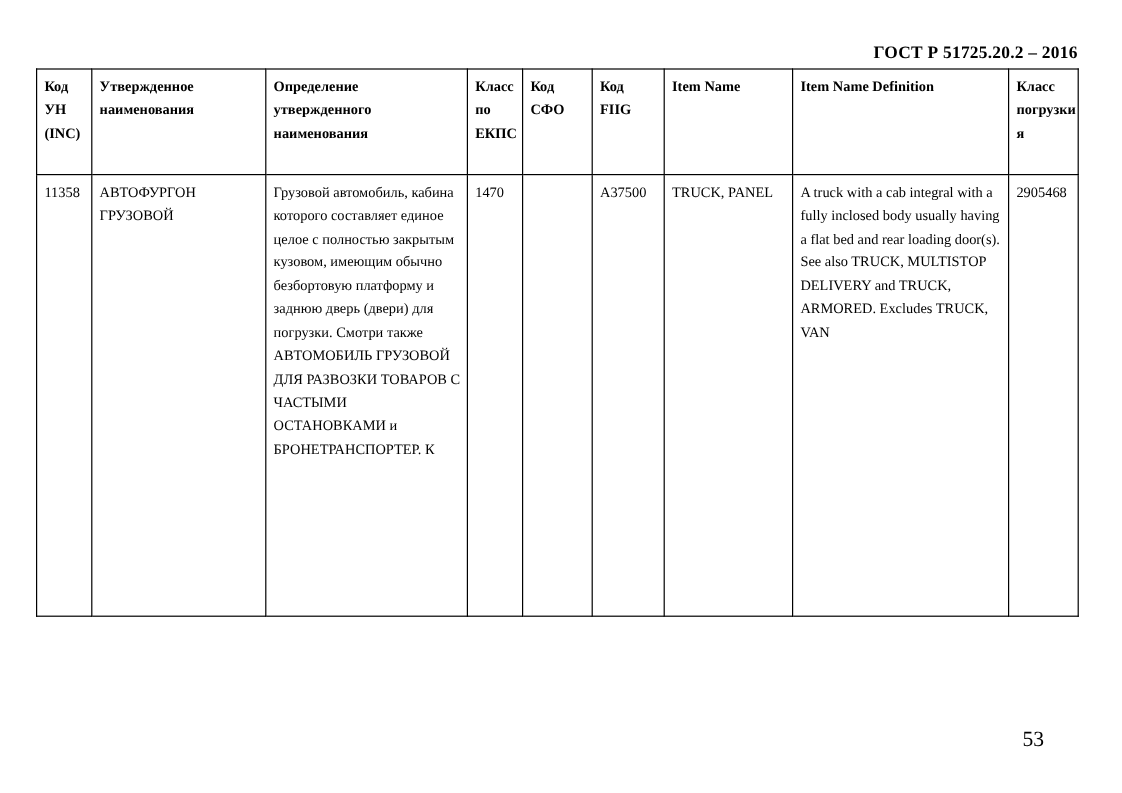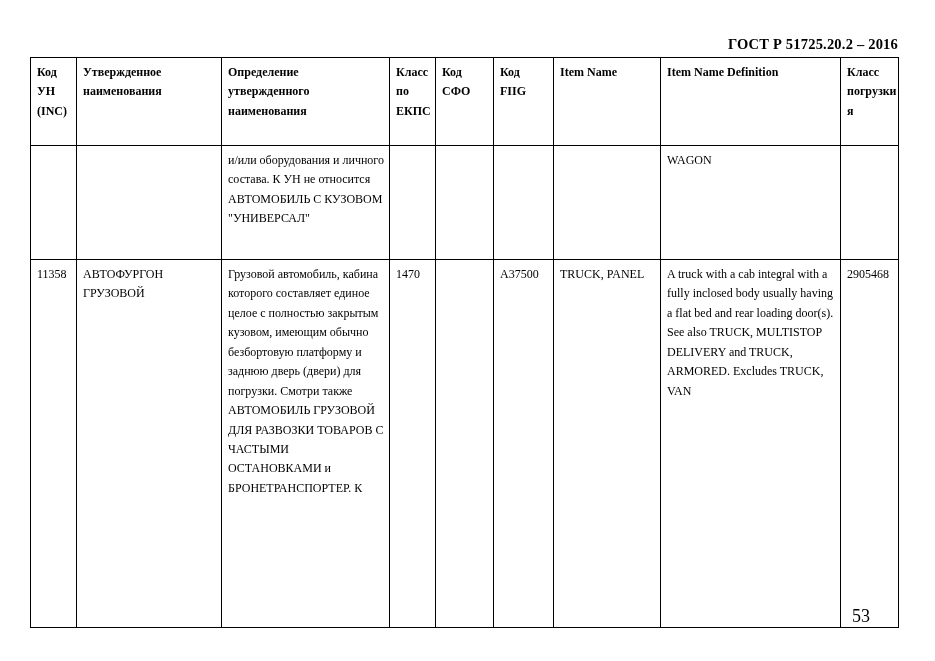--- a/index.html
+++ b/index.html
@@ -129,31 +129,20 @@
           <span class="hdr-line">Item Name Definition</span>
         </th>
         <th>
           <span class="hdr-line">Класс</span>
           <span class="hdr-line">погрузки</span>
           <span class="hdr-line">я</span>
         </th>
       </tr>
     </thead>
     <tbody>
-      <tr class="row-cont">
-        <td></td>
-        <td></td>
-        <td>и/или оборудования и личного состава. К УН не относится АВТОМОБИЛЬ С КУЗОВОМ "УНИВЕРСАЛ"</td>
-        <td></td>
-        <td></td>
-        <td></td>
-        <td></td>
-        <td>WAGON</td>
-        <td></td>
-      </tr>
       <tr class="row-main">
         <td>11358</td>
         <td>АВТОФУРГОН ГРУЗОВОЙ</td>
         <td>Грузовой автомобиль, кабина которого составляет единое целое с полностью закрытым кузовом, имеющим обычно безбортовую платформу и заднюю дверь (двери) для погрузки. Смотри также АВТОМОБИЛЬ ГРУЗОВОЙ ДЛЯ РАЗВОЗКИ ТОВАРОВ С ЧАСТЫМИ ОСТАНОВКАМИ и БРОНЕТРАНСПОРТЕР. К</td>
         <td>1470</td>
         <td></td>
         <td>A37500</td>
         <td>TRUCK, PANEL</td>
         <td>A truck with a cab integral with a fully inclosed body usually having a flat bed and rear loading door(s). See also TRUCK, MULTISTOP DELIVERY and TRUCK, ARMORED. Excludes TRUCK, VAN</td>
         <td>2905468</td>

